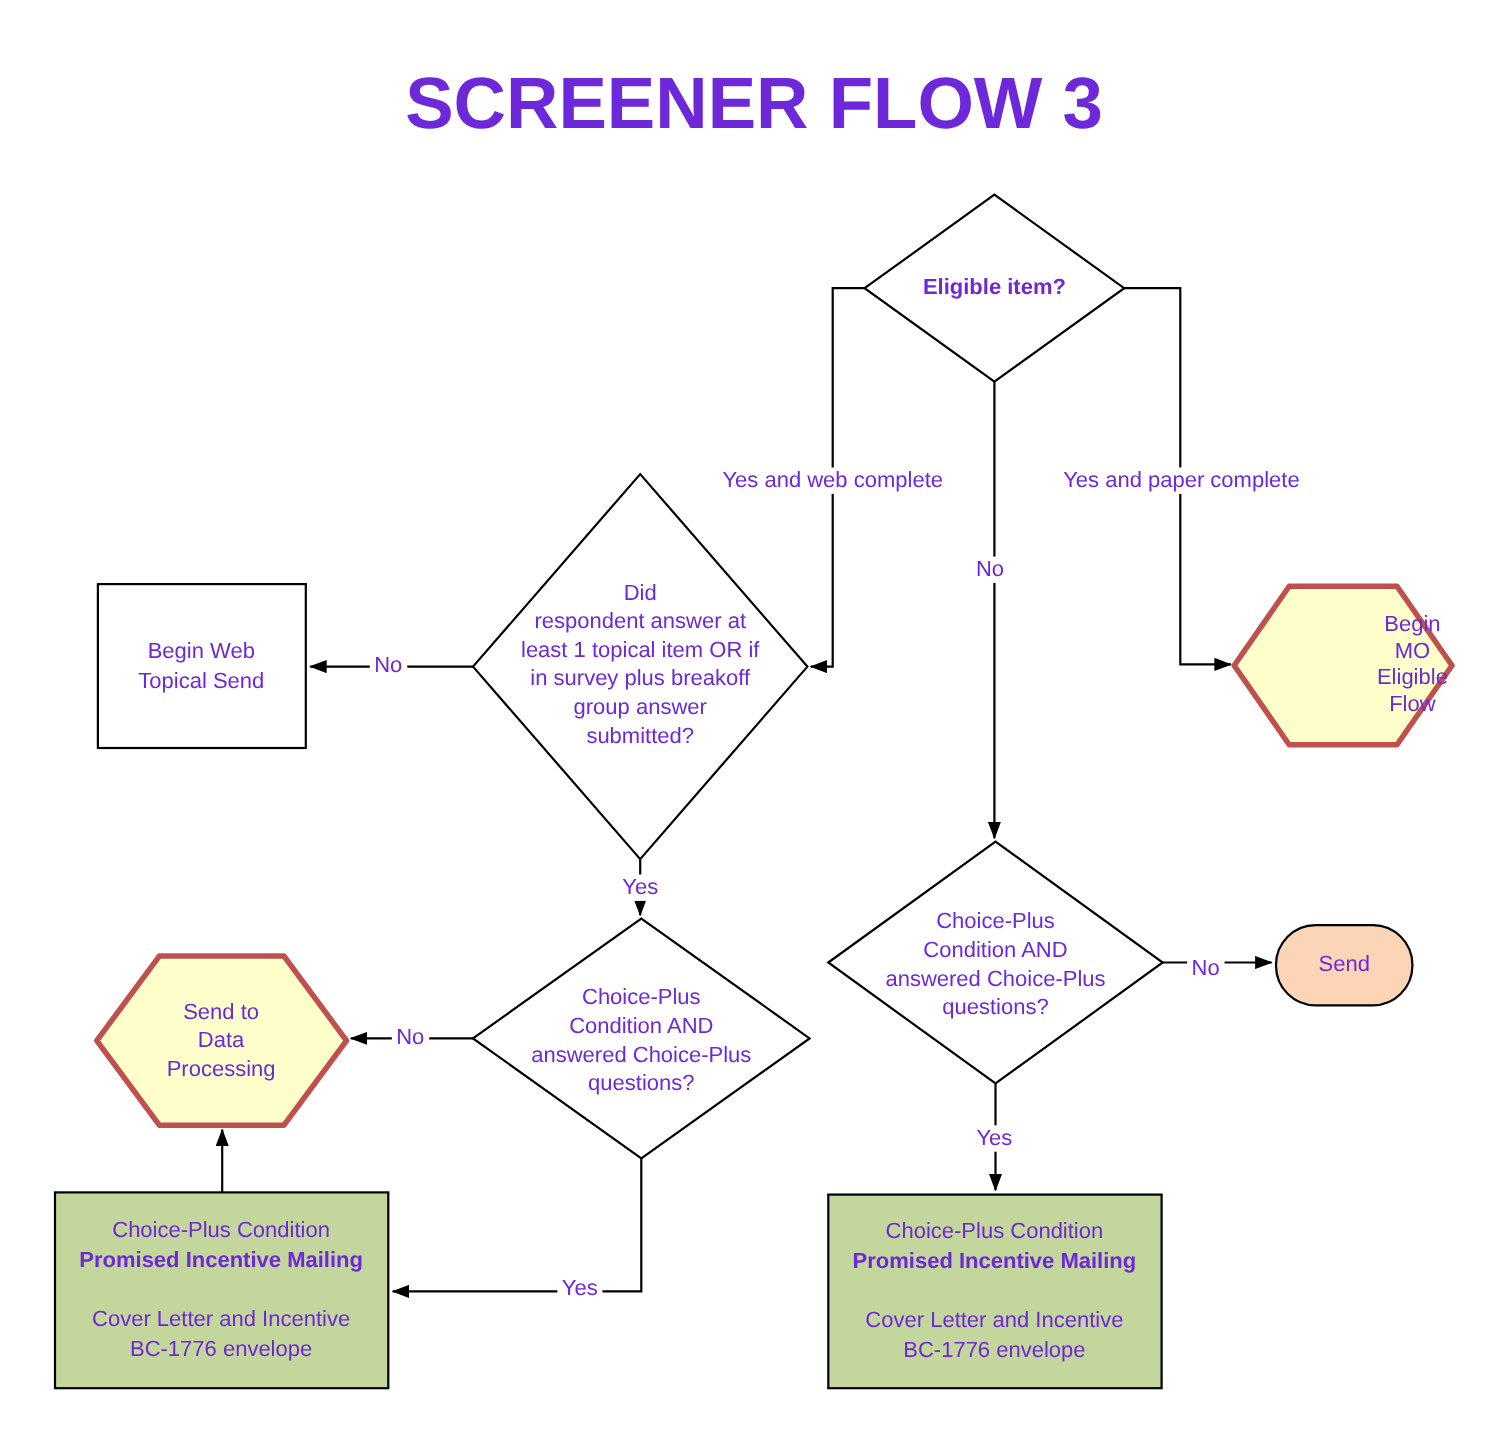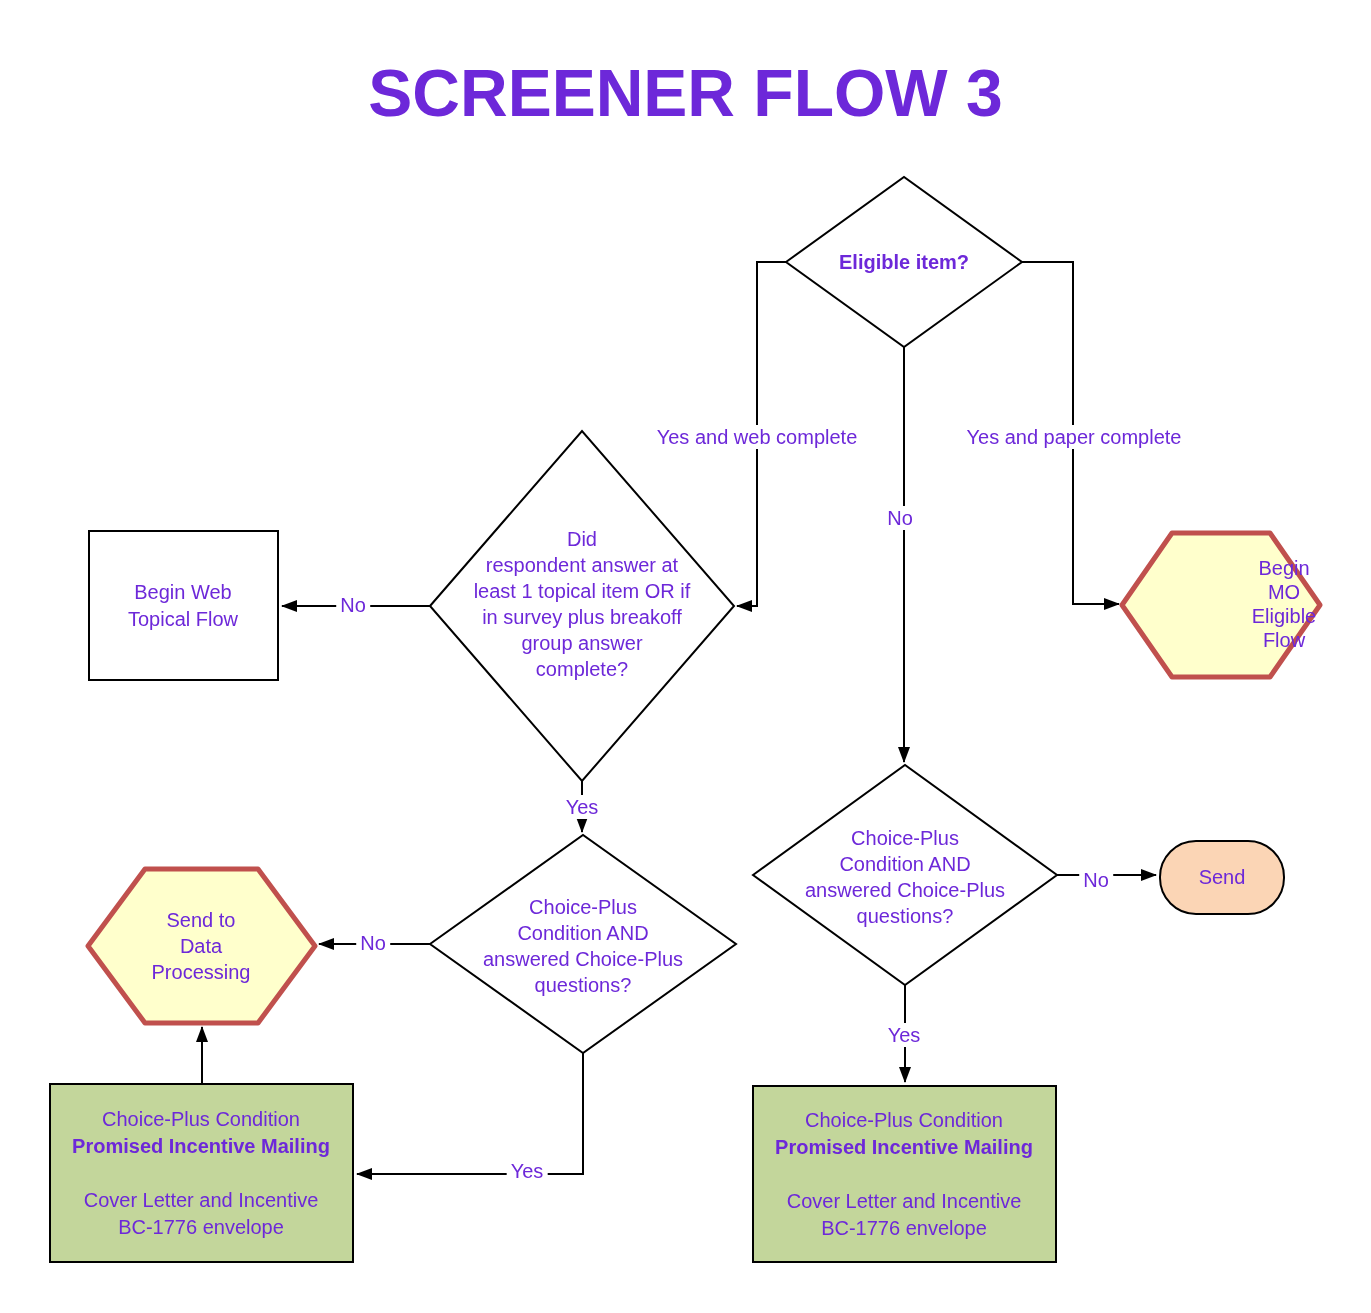--- a/index.html
+++ b/index.html
@@ -90,26 +90,26 @@
   <div id="title">SCREENER FLOW 3</div>
 
   <div class="node-text bold" style="left:904px; top:262px;">Eligible item?</div>
 
   <div class="node-text" style="left:582px; top:604px;">
     <div>Did</div>
     <div>respondent answer at</div>
     <div>least 1 topical item OR if</div>
     <div>in survey plus breakoff</div>
     <div>group answer</div>
-    <div>complete?</div>
+    <div>submitted?</div>
   </div>
 
   <div class="node-text lh27" style="left:183px; top:606px;">
     <div>Begin Web</div>
-    <div>Topical Flow</div>
+    <div>Topical Send</div>
   </div>
 
   <div class="node-text lh24" style="left:1284px; top:604px;">
     <div>Begin</div>
     <div>MO</div>
     <div>Eligible</div>
     <div>Flow</div>
   </div>
 
   <div class="node-text" style="left:583px; top:946px;">

